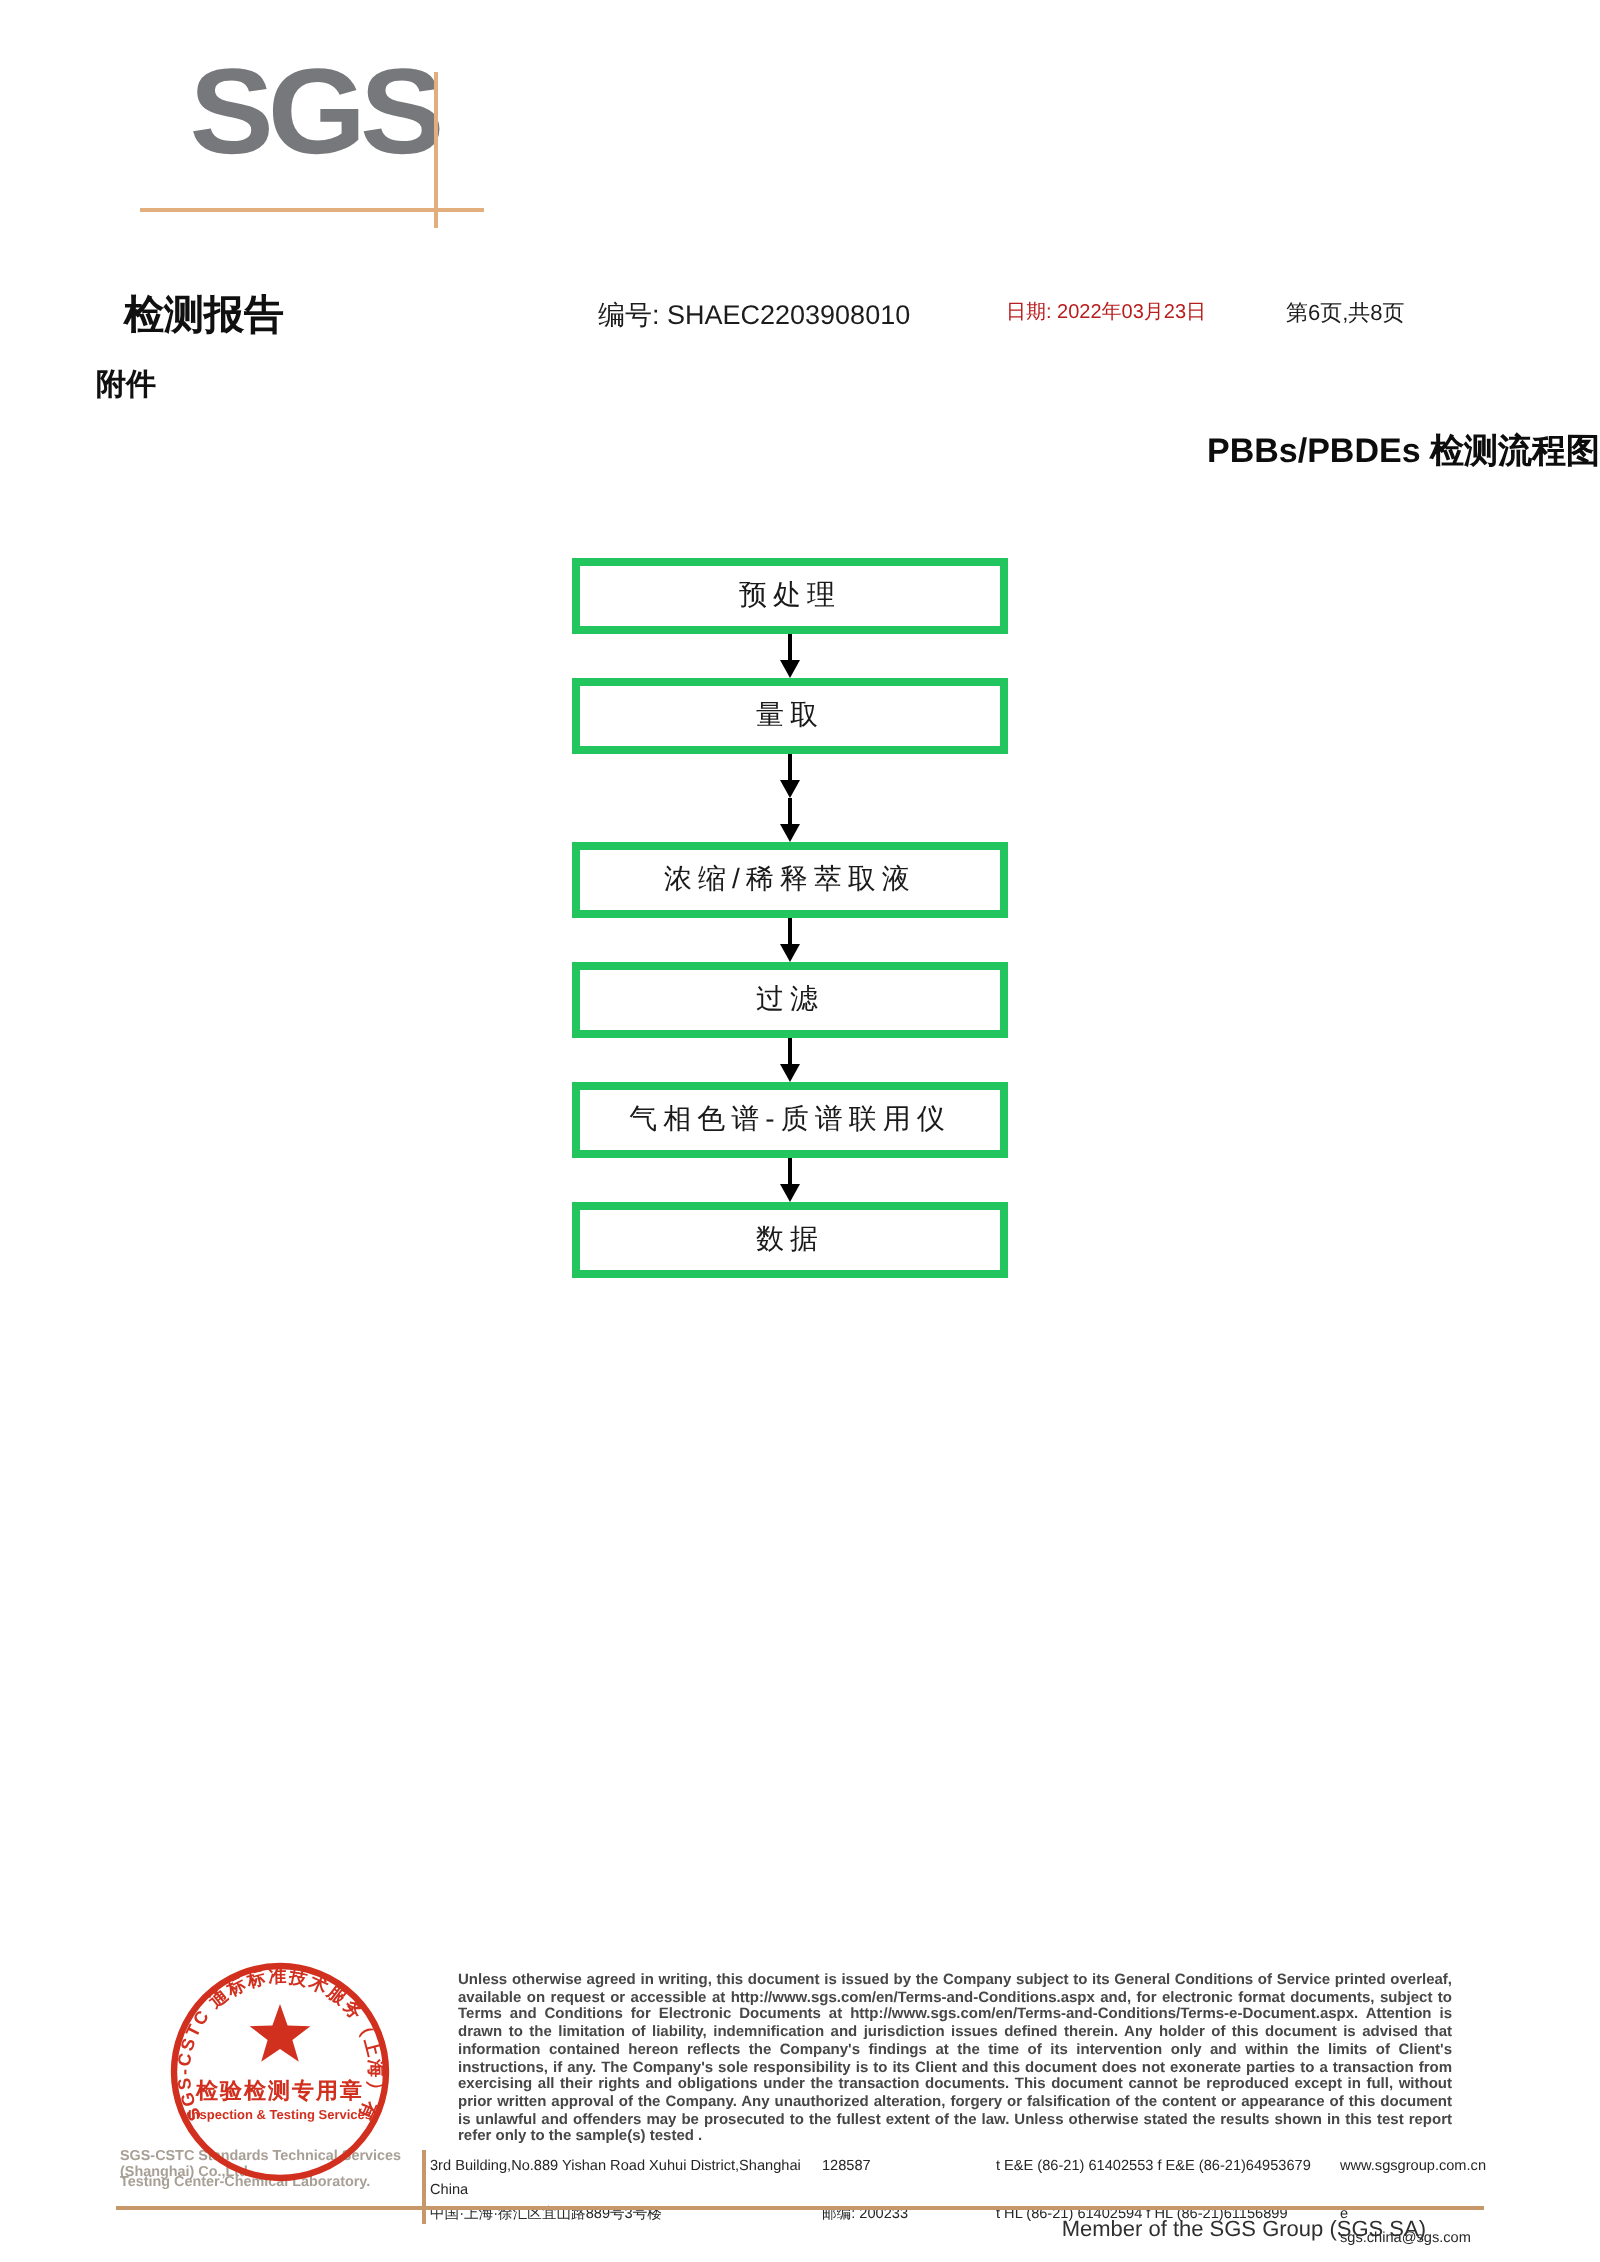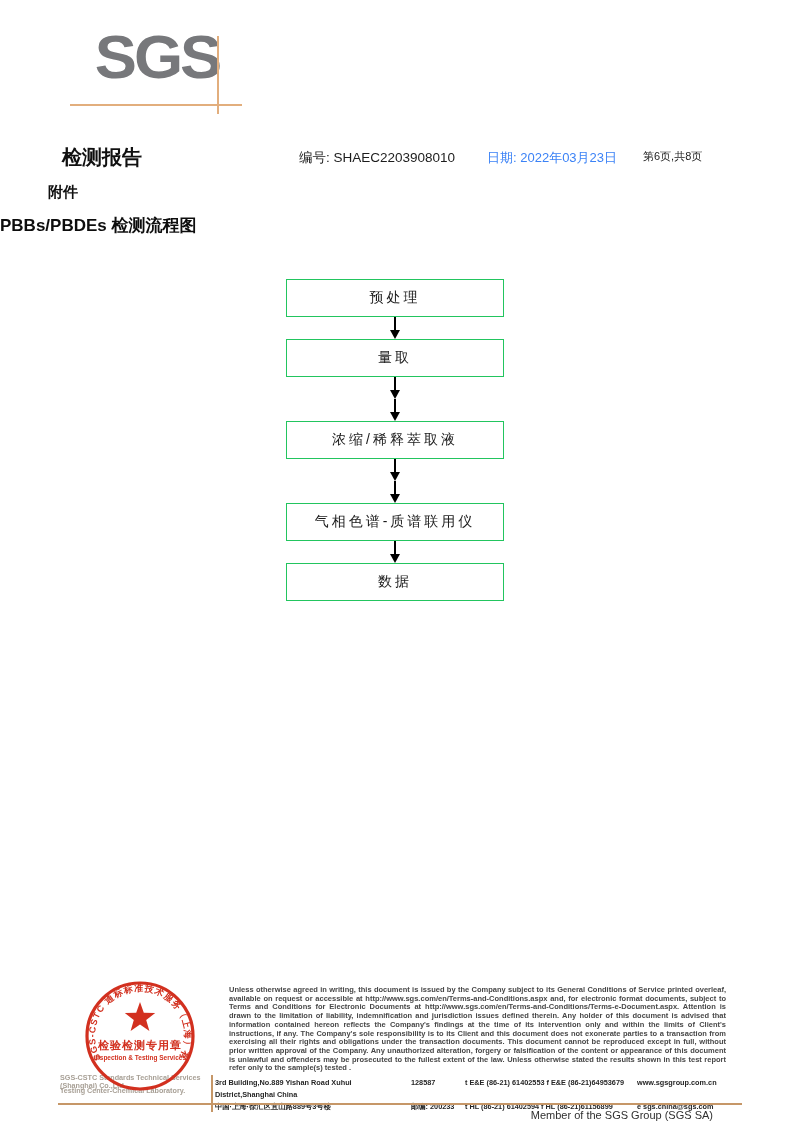--- a/index.html
+++ b/index.html
@@ -14,29 +14,29 @@
   .logo-text{
     left:96px;top:26px;font-size:62px;font-weight:bold;color:#77787b;
     letter-spacing:-3px;line-height:1;transform:scale(1.02,.98);
   }
   .logo-hline{left:70px;top:104px;width:172px;height:2px;background:#e2ae7d;}
   .logo-vline{left:217px;top:36px;width:2px;height:78px;background:#e2ae7d;}
 
   
   .report-title{left:62px;top:144px;font-size:20px;font-weight:bold;color:#101010;}
   .report-no{left:299px;top:149px;font-size:13.5px;color:#1c1c1c;}
-  .report-date{left:487px;top:149px;font-size:13px;color:#3b82f6;}
+  .report-date{left:503px;top:149px;font-size:10px;color:#b91c1c;}
   .report-pages{left:643px;top:149px;font-size:11px;color:#1c1c1c;}
   .attachment{left:48px;top:183px;font-size:15px;font-weight:bold;color:#101010;}
 
   
-  .chart-title{left:0;top:214px;width:800px;text-align:left;font-size:17px;font-weight:bold;color:#0d0d0d;}
+  .chart-title{left:0;top:214px;width:800px;text-align:right;font-size:17px;font-weight:bold;color:#0d0d0d;}
   .flowchart{left:286px;top:279px;width:218px;display:flex;flex-direction:column;align-items:center;}
   .fbox{
-    box-sizing:border-box;width:218px;height:38px;border:1px solid #22c55e;background:#fff;
+    box-sizing:border-box;width:218px;height:38px;border:4px solid #22c55e;background:#fff;
     display:flex;align-items:center;justify-content:center;
     font-size:14px;letter-spacing:3px;color:#1a1a1a;
   }
   .arrow{height:22px;display:flex;flex-direction:column;align-items:center;justify-content:flex-start;}
   .arrow .shaft{width:2px;height:13px;background:#000;}
   .arrow .head{width:0;height:0;border-left:5px solid transparent;border-right:5px solid transparent;border-top:9px solid #000;}
 
   
   .stamp-company{left:60px;top:1074px;width:160px;font-size:7.2px;font-weight:bold;color:#a8a096;line-height:1.1;}
   .stamp-dept{left:60px;top:1086px;width:160px;font-size:7.2px;font-weight:bold;color:#a8a096;}
@@ -44,25 +44,25 @@
 
   .legal-block{left:229px;top:986px;width:497px;}
   .legal-text{
     font-size:7.5px;line-height:8.7px;font-weight:bold;color:#474747;
     text-align:justify;margin:0;
   }
   .attention-text{
     font-size:7.5px;line-height:8.7px;font-weight:bold;color:#e07b1a;margin:0;
   }
 
-  .address-block{left:215px;top:1077px;width:500px;font-size:7.3px;font-weight:bold;color:#262626;}
+  .address-block{left:215px;top:1077px;width:500px;font-size:7.3px;font-weight:normal;color:#262626;}
   .addr-row{display:flex;line-height:12px;}
   .addr-col1{flex:0 0 196px;}
   .addr-col2{flex:0 0 54px;}
-  .addr-col3{flex:0 0 172px;}
+  .addr-col3{flex:0 0 172px;margin-left:33px;}
   .addr-col4{flex:1;}
 
   .footer-vline{left:211px;top:1075px;width:2px;height:37px;background:#c69768;}
   .footer-hline{left:58px;top:1103px;width:684px;height:2px;background:#c69768;}
   .member{left:0;top:1109px;width:713px;text-align:right;font-size:11px;color:#2f2f2f;}
 </style>
 </head>
 <body>
 
 <div>
@@ -91,20 +91,21 @@
       </div>
     <div class="arrow">
         <div class="shaft"></div>
         <div class="head"></div>
       </div>
     <div class="fbox">浓缩/稀释萃取液</div>
     <div class="arrow">
         <div class="shaft"></div>
         <div class="head"></div>
       </div>
+    <div class="fbox">过滤</div>
     <div class="arrow">
         <div class="shaft"></div>
         <div class="head"></div>
       </div>
     <div class="fbox">气相色谱-质谱联用仪</div>
     <div class="arrow">
         <div class="shaft"></div>
         <div class="head"></div>
       </div>
     <div class="fbox">数据</div>

